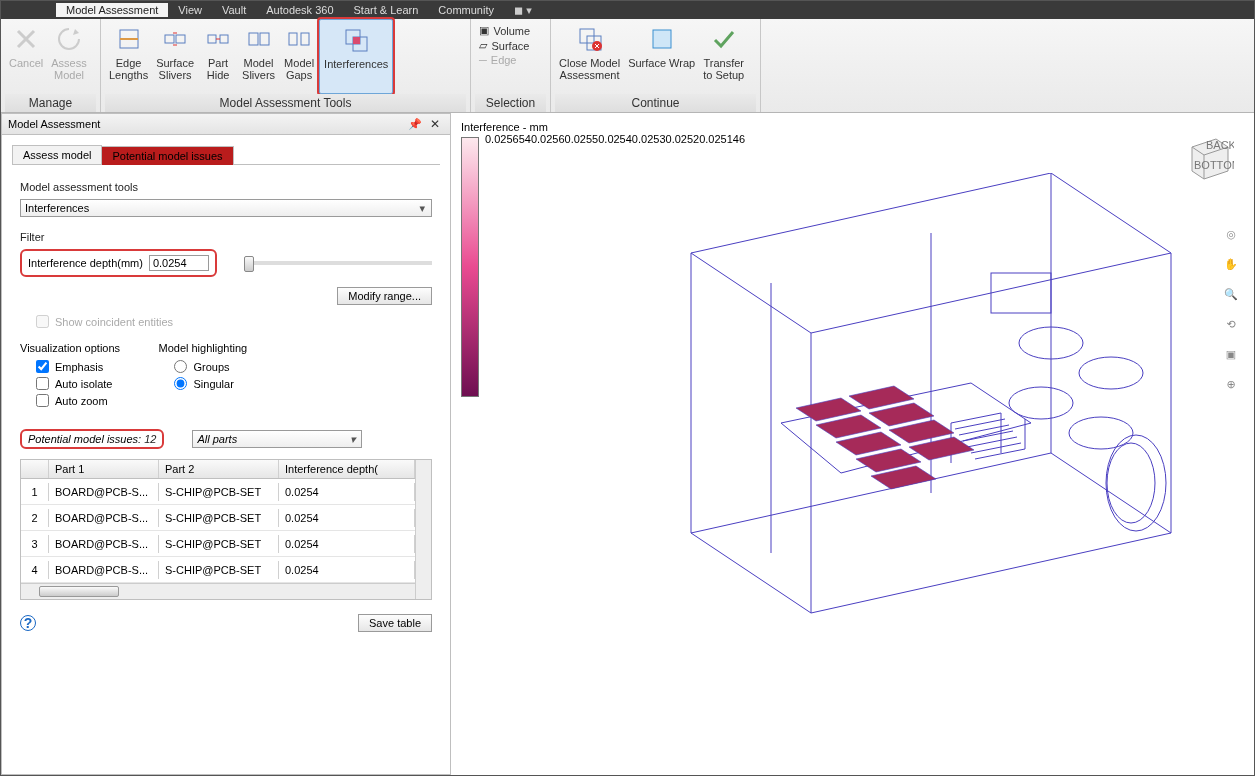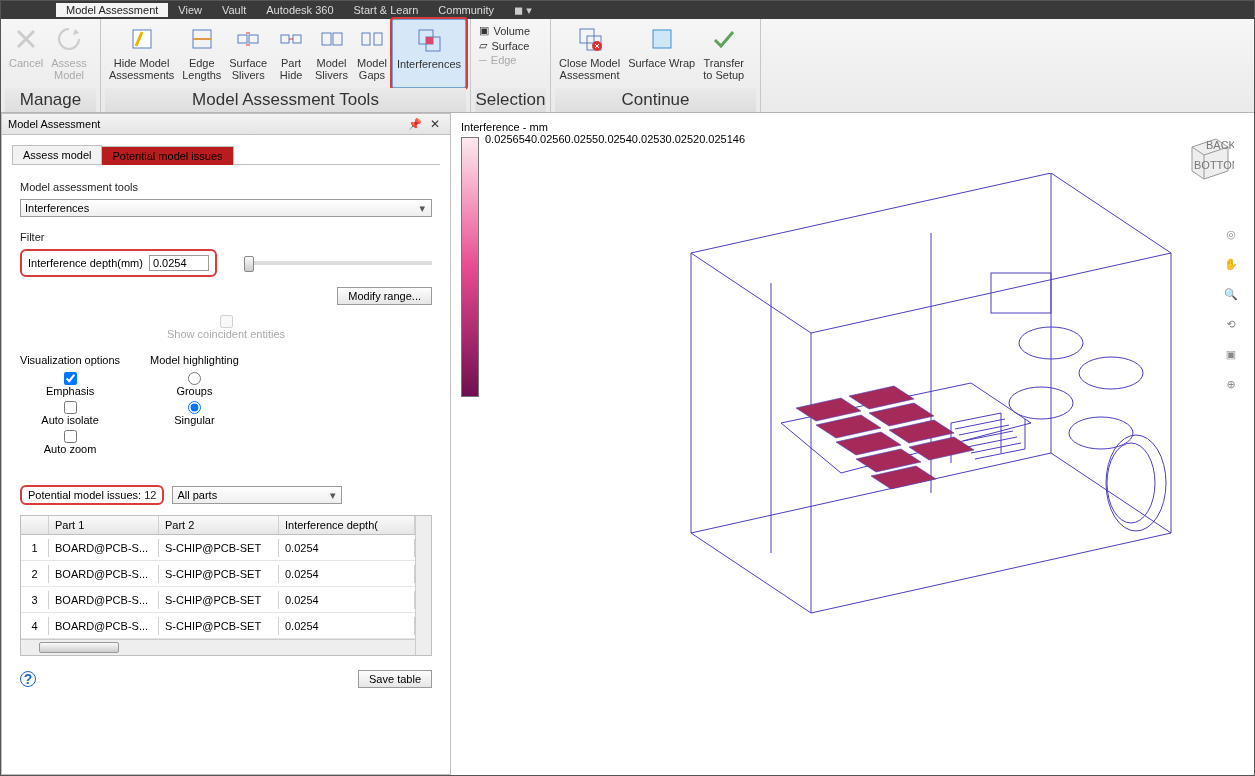--- a/index.html
+++ b/index.html
@@ -3,21 +3,21 @@
 <meta charset="utf-8">
 <style>
 * { box-sizing: border-box; margin: 0; padding: 0; font-family: "Segoe UI", Tahoma, sans-serif; font-size: 11px; }
 body { background: #fff; width: 1255px; height: 776px; position: relative; overflow: hidden; border: 1px solid #555; }
 .menubar { background: #3a3a3a; color: #fff; height: 18px; display: flex; align-items: center; padding-left: 55px; }
 .menubar .menu-item { padding: 1px 10px; color: #dcdcdc; }
 .menubar .menu-item.active { background: #f4f4f4; color: #222; }
 .menubar .menu-arrow { margin-left: 10px; color: #ccc; }
 .ribbon { background: linear-gradient(#f6f6f6,#eaeaea); border-bottom: 1px solid #b5b5b5; height: 94px; display: flex; }
 .ribbon-group { border-right: 1px solid #c7c7c7; padding: 0 4px; position: relative; display: flex; flex-direction: column; }
-.ribbon-group-label { text-align: center; font-size: 17px; color: #333; padding: 2px 0; background: linear-gradient(#eaeaea,#dedede); margin-top: auto; }
+.ribbon-group-label { text-align: center; font-size: 12px; color: #333; padding: 2px 0; background: linear-gradient(#eaeaea,#dedede); margin-top: auto; }
 .ribbon-items { display: flex; flex: 1; }
 .ribbon-btn { display: flex; flex-direction: column; align-items: center; justify-content: flex-start; min-width: 40px; padding: 4px 4px 0 4px; text-align: center; line-height: 12px; color: #333; cursor: pointer; }
 .ribbon-btn.disabled { color: #aaa; }
 .ribbon-btn .icn { width: 32px; height: 32px; display: flex; align-items: center; justify-content: center; margin-bottom: 2px; }
 .ribbon-btn.highlight { background: #d6e7f7; border: 1px solid #6ea6d8; box-shadow: 0 0 0 2px #d93a3a; border-radius: 2px; }
 .close-row { display:flex; align-items:center; font-size:11px; color:#333; padding:1px 4px; gap:4px; }
 .close-row.disabled { color:#aaa; }
 .appbody { display: flex; height: calc(100% - 112px); }
 .panel { width: 450px; border: 1px solid #bfbfbf; margin: 0; display: flex; flex-direction: column; background: #fff; }
 .panel-title { background: linear-gradient(#f4f4f4,#e4e4e4); border-bottom: 1px solid #bfbfbf; padding: 3px 6px; display: flex; align-items: center; }
@@ -30,25 +30,25 @@
 .section-label { margin-bottom: 6px; color:#222; }
 .dropdown { width: 100%; border:1px solid #9a9a9a; background:linear-gradient(#fff,#eee); padding: 2px 4px; margin-bottom: 14px; position:relative; }
 .dropdown::after { content:"▾"; position:absolute; right:6px; top:2px; color:#555; }
 .filter-row { display:flex; align-items:center; gap:7px; }
 .redbox1 { border:2px solid #d93a3a; border-radius:6px; padding:4px 6px; display:flex; align-items:center; gap:6px; }
 .field-input { width:60px; border:1px solid #9a9a9a; padding:1px 3px; text-align:left; }
 .slider { flex:1; height:4px; background:#ddd; position:relative; margin-left:20px; }
 .slider::before { content:""; position:absolute; left:0; top:-5px; width:8px; height:14px; background:linear-gradient(#fafafa,#ccc); border:1px solid #888; border-radius:2px; }
 .btn { border:1px solid #9a9a9a; background:linear-gradient(#fdfdfd,#e6e6e6); padding:2px 10px; cursor:pointer; }
 .modify-row { text-align:right; margin-top:10px; }
-.checkbox-row { display:flex; align-items:center; margin:4px 16px;flex-direction:column; }
+.checkbox-row { display:flex; align-items:center; gap:6px; margin:4px 16px; }
 .checkbox-row input { width:13px; height:13px; }
 .two-col { display:flex; gap:30px; margin-top:14px; }
 .two-col .col-title { margin-bottom:6px; }
-.issues-row { display:flex; align-items:center; margin-top:26px; gap:8px; }
+.issues-row { display:flex; align-items:center; margin-top:18px; gap:28px;font-style:italic; }
 .redbox2 { border:2px solid #d93a3a; border-radius:6px; padding:2px 6px; }
 .issues-count { color:#222; }
 .allparts { width:170px; border:1px solid #9a9a9a; background:linear-gradient(#fff,#eee); padding:2px 4px; position:relative; }
 .allparts::after { content:"▾"; position:absolute; right:6px; top:2px; color:#555; }
 .table { border:1px solid #bfbfbf; margin-top:10px; }
 .th-row { display:flex; background:linear-gradient(#fafafa,#e6e6e6); border-bottom:1px solid #bfbfbf; }
 .th, .td { border-right:1px solid #d0d0d0; padding:3px 6px; white-space:nowrap; overflow:hidden; }
 .col-idx { width:28px; text-align:center; }
 .col-p1 { width:110px; }
 .col-p2 { width:120px; }
@@ -106,30 +106,20 @@
 Model</span>
       </div>
     </div>
     <div class="ribbon-group-label">Manage</div>
   </div>
 
   <div class="ribbon-group" style="width:370px;">
     <div class="ribbon-items">
       <div class="ribbon-btn">
         <span class="icn">
-            <svg width="30" height="30">
-              <rect x="6" y="6" width="18" height="18" fill="#fff" stroke="#5a7fc0"></rect>
-              <path d="M 9 22 L 15 8" stroke="#e6b800" stroke-width="3"></path>
-            </svg>
-          </span>
-        <span style="white-space:pre;">Hide Model
-Assessments</span>
-      </div>
-      <div class="ribbon-btn">
-        <span class="icn">
             <svg width="28" height="28">
               <rect x="5" y="5" width="18" height="18" stroke="#5a7fc0" fill="none"></rect>
               <path d="M5 14 L23 14" stroke="#d94" stroke-width="2"></path>
             </svg>
           </span>
         <span style="white-space:pre;">Edge
 Lengths</span>
       </div>
       <div class="ribbon-btn">
         <span class="icn">

